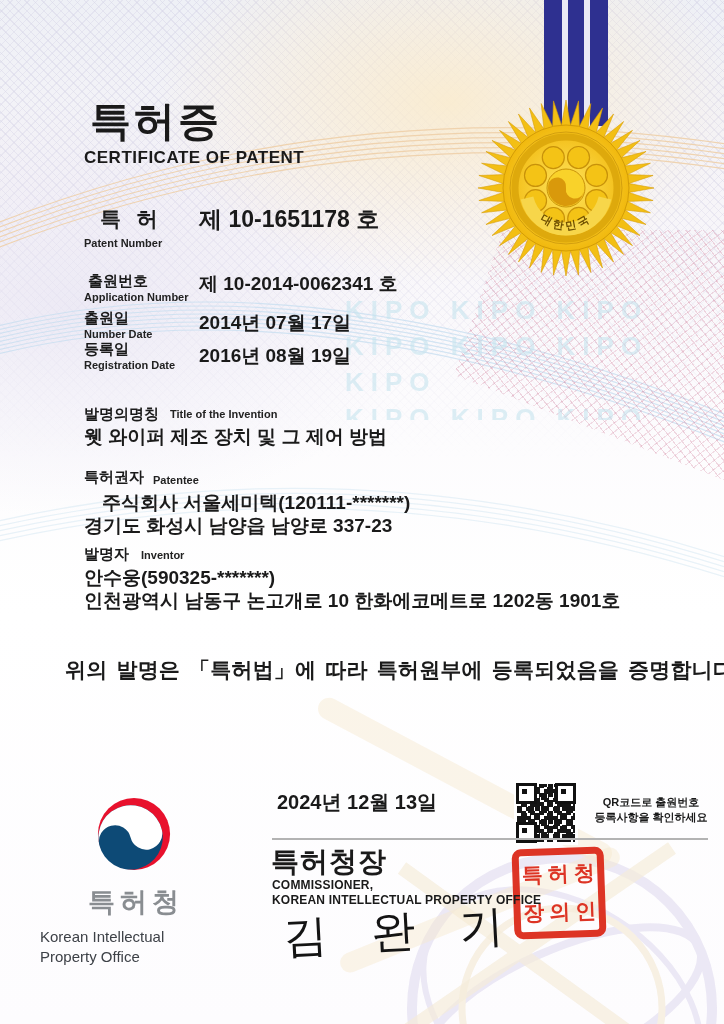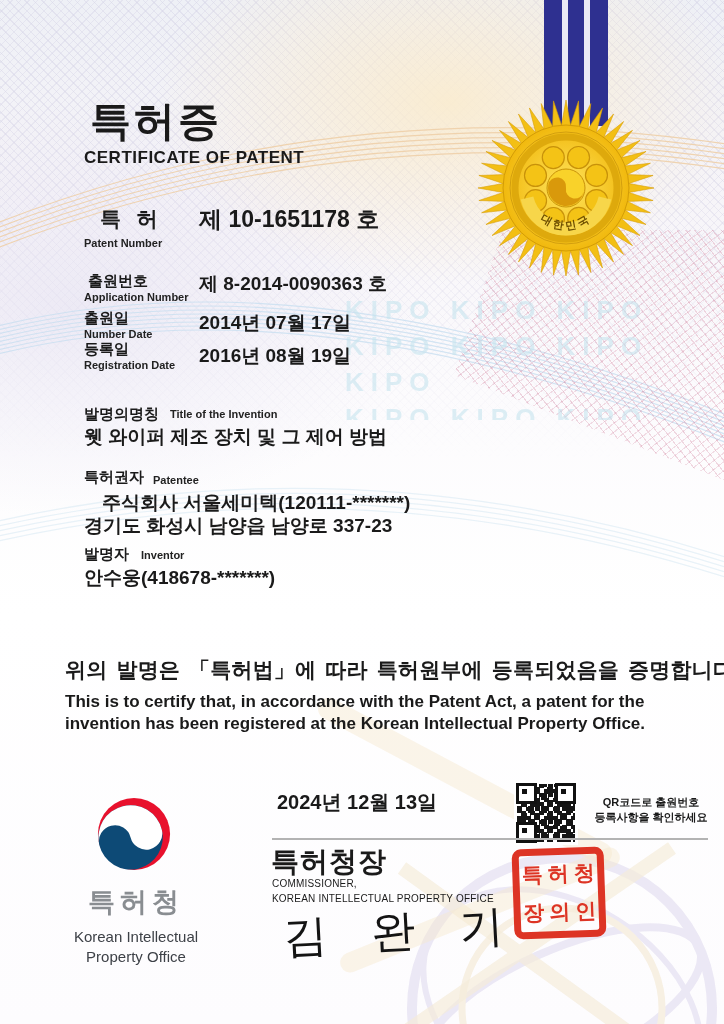--- a/index.html
+++ b/index.html
@@ -40,41 +40,41 @@
   .title-en{font-size:17px;font-weight:bold;letter-spacing:.5px;}
   .ko-label{font-size:15px;font-weight:bold;}
   .en-label{font-size:11px;font-weight:bold;color:#222;}
   .value{font-size:19px;font-weight:bold;}
   .big-label{font-size:21px;font-weight:bold;word-spacing:10px;margin-left:16px;}
   .big-value{font-size:23px;font-weight:bold;}
   .stmt-ko{font-size:21px;font-weight:bold;letter-spacing:.2px;word-spacing:3px;}
   .stmt-en{font-size:17px;font-weight:bold;line-height:1.27;white-space:normal;width:614px;}
   .date{font-size:20px;font-weight:600;}
   .comm-ko{font-size:28px;font-weight:800;letter-spacing:1px;}
-  .comm-en{font-size:10px;font-weight:normal;letter-spacing:.2px;z-index:6;}
+  .comm-en{font-size:12px;font-weight:bold;letter-spacing:.2px;z-index:6;}
   .sig{font-size:44px;font-weight:400;letter-spacing:16px;transform:rotate(-3deg);color:#141414;}
   .qr-note{font-size:11px;font-weight:bold;line-height:15px;text-align:center;white-space:normal;width:130px;}
   .divider{position:absolute;left:272px;top:838px;width:436px;height:1.5px;background:#b3b3b3;}
   
   .qr{position:absolute;left:514px;top:781px;width:64px;height:64px;background:#fff;padding:0;}
   .qr-inner{position:absolute;inset:3px;
     background:
       conic-gradient(#151515 0 90deg,transparent 0 180deg,#151515 0 270deg,transparent 0) 0 0/9px 9px,
       conic-gradient(transparent 0 90deg,#151515 0 180deg,transparent 0 270deg,#151515 0) 4px 3px/13px 13px;}
   .finder{position:absolute;width:15px;height:15px;border:3px solid #111;background:#fff;}
   .finder::after{content:"";position:absolute;left:3px;top:3px;width:5px;height:5px;background:#111;}
   
   .seal{position:absolute;left:513px;top:848px;width:78px;height:76px;border:7px solid #dc2a1a;
     border-radius:9px;transform:rotate(-2deg);display:grid;grid-template-columns:repeat(3,1fr);
     grid-template-rows:repeat(2,1fr);align-items:center;justify-items:center;
     color:#dc2a1a;font-weight:800;font-size:21px;z-index:5;opacity:.95;}
   
   .logo-ko{left:58px;top:884px;width:156px;text-align:center;font-size:27px;font-weight:bold;
     color:#898d91;letter-spacing:5px;}
-  .logo-en{left:40px;width:192px;text-align:center;font-size:15px;font-weight:500;color:#3d4147;}
+  .logo-en{left:40px;width:192px;text-align:left;font-size:15px;font-weight:500;color:#3d4147;}
 </style>
 </head>
 <body>
 
 <div class="page">
 
   <div class="bg-base"></div>
   <div class="bg-weave"></div>
   <div class="bg-glow"></div>
   <svg id="bg-arcs" class="bg-arcs" width="724" height="1024" viewBox="0 0 724 1024">
@@ -153,45 +153,45 @@
 
   <div class="abs title-ko" style="left:90px;top:94px">특허증</div>
   <div class="abs title-en" style="left:84px;top:148px">CERTIFICATE OF PATENT</div>
 
   <div class="abs big-label" style="left:84px;top:205px">특 허</div>
   <div class="abs en-label" style="left:84px;top:237px">Patent Number</div>
   <div class="abs big-value" style="left:199px;top:204px">제 10-1651178 호</div>
 
   <div class="abs ko-label" style="left:88px;top:272px">출원번호</div>
   <div class="abs en-label" style="left:84px;top:291px">Application Number</div>
-  <div class="abs value" style="left:199px;top:271px">제 8-2014-0090363 호</div>
+  <div class="abs value" style="left:199px;top:271px">제 10-2014-0062341 호</div>
 
   <div class="abs ko-label" style="left:84px;top:309px">출원일</div>
   <div class="abs en-label" style="left:84px;top:328px">Number Date</div>
   <div class="abs value" style="left:199px;top:310px">2014년 07월 17일</div>
 
   <div class="abs ko-label" style="left:84px;top:340px">등록일</div>
   <div class="abs en-label" style="left:84px;top:359px">Registration Date</div>
   <div class="abs value" style="left:199px;top:343px">2016년 08월 19일</div>
 
   <div class="abs ko-label" style="left:84px;top:405px">발명의명칭</div>
   <div class="abs en-label" style="left:170px;top:408px">Title of the Invention</div>
   <div class="abs value" style="left:84px;top:424px">웻 와이퍼 제조 장치 및 그 제어 방법</div>
 
   <div class="abs ko-label" style="left:84px;top:468px">특허권자</div>
   <div class="abs en-label" style="left:153px;top:474px">Patentee</div>
   <div class="abs value" style="left:102px;top:490px">주식회사 서울세미텍(120111-*******)</div>
   <div class="abs value" style="left:84px;top:513px">경기도 화성시 남양읍 남양로 337-23</div>
 
   <div class="abs ko-label" style="left:84px;top:545px">발명자</div>
   <div class="abs en-label" style="left:141px;top:549px">Inventor</div>
-  <div class="abs value" style="left:84px;top:565px">안수웅(418678-*******)</div>
+  <div class="abs value" style="left:84px;top:565px">안수웅(590325-*******)</div>
+  <div class="abs value" style="left:84px;top:588px">인천광역시 남동구 논고개로 10 한화에코메트로 1202동 1901호</div>
 
   <div class="abs stmt-ko" style="left:65px;top:656px">위의 발명은 「특허법」에 따라 특허원부에 등록되었음을 증명합니다.</div>
-  <div class="abs stmt-en" style="left:65px;top:691px">This is to certify that, in accordance with the Patent Act, a patent for the invention has been registered at the Korean Intellectual Property Office.</div>
 
   <svg class="abs" style="left:95px;top:795px" width="78" height="78" viewBox="-40 -40 80 80">
     <circle r="37" fill="#e8112d"></circle>
     <g transform="translate(-3.5,3.5) rotate(-14)">
       <circle r="33" fill="#0d4a76"></circle>
       <path d="M -33 0 A 33 33 0 0 1 33 0 A 16.5 16.5 0 0 1 0 0 A 16.5 16.5 0 0 0 -33 0 Z" fill="#ffffff"></path>
     </g>
   </svg>
   <div class="abs logo-ko">특허청</div>
   <div class="abs logo-en" style="top:928px">Korean Intellectual</div>

